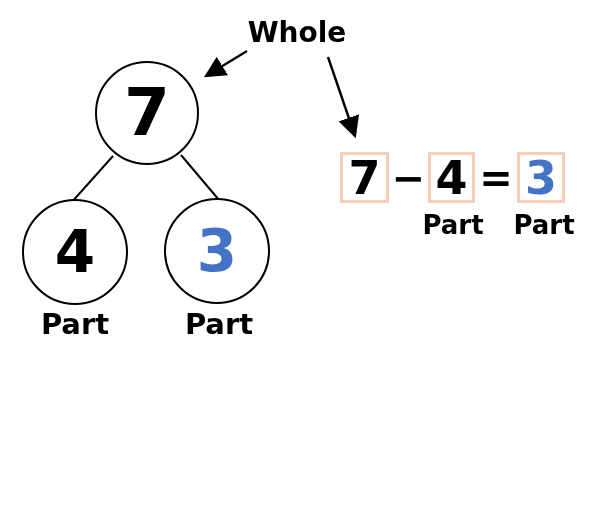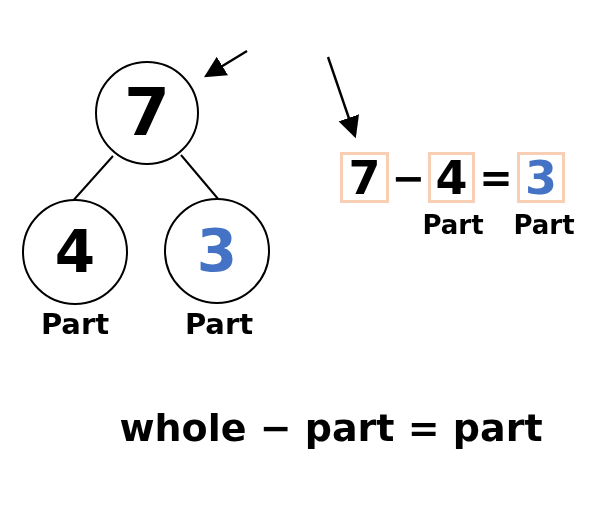--- a/index.html
+++ b/index.html
@@ -106,20 +106,21 @@
       </marker>
     </defs>
 
     <line x1="113" y1="156" x2="71" y2="203" stroke="#000000" stroke-width="2"></line>
     <line x1="181" y1="155" x2="219" y2="200" stroke="#000000" stroke-width="2"></line>
 
     <line x1="247" y1="51" x2="206" y2="76" stroke="#000000" stroke-width="2.4" marker-end="url(#arrowhead)"></line>
     <line x1="328" y1="57" x2="355" y2="136" stroke="#000000" stroke-width="2.4" marker-end="url(#arrowhead)"></line>
   </svg>
 
+  <div class="label whole-label">Whole</div>
 
   <div class="circle whole-circle">
     <span class="num num-whole">7</span>
   </div>
   <div class="circle left-part-circle">
     <span class="num num-part">4</span>
   </div>
   <div class="circle right-part-circle">
     <span class="num num-part blue">3</span>
   </div>
@@ -135,15 +136,14 @@
     <span>4</span>
   </div>
   <div class="operator op-equals">=</div>
   <div class="eq-box eq-box-3">
     <span class="blue">3</span>
   </div>
 
   <div class="label eq-part-label l">Part</div>
   <div class="label eq-part-label r">Part</div>
 
-  <div class="formula">whole − part = part</div>
 
 </div>
 
 </body></html>

